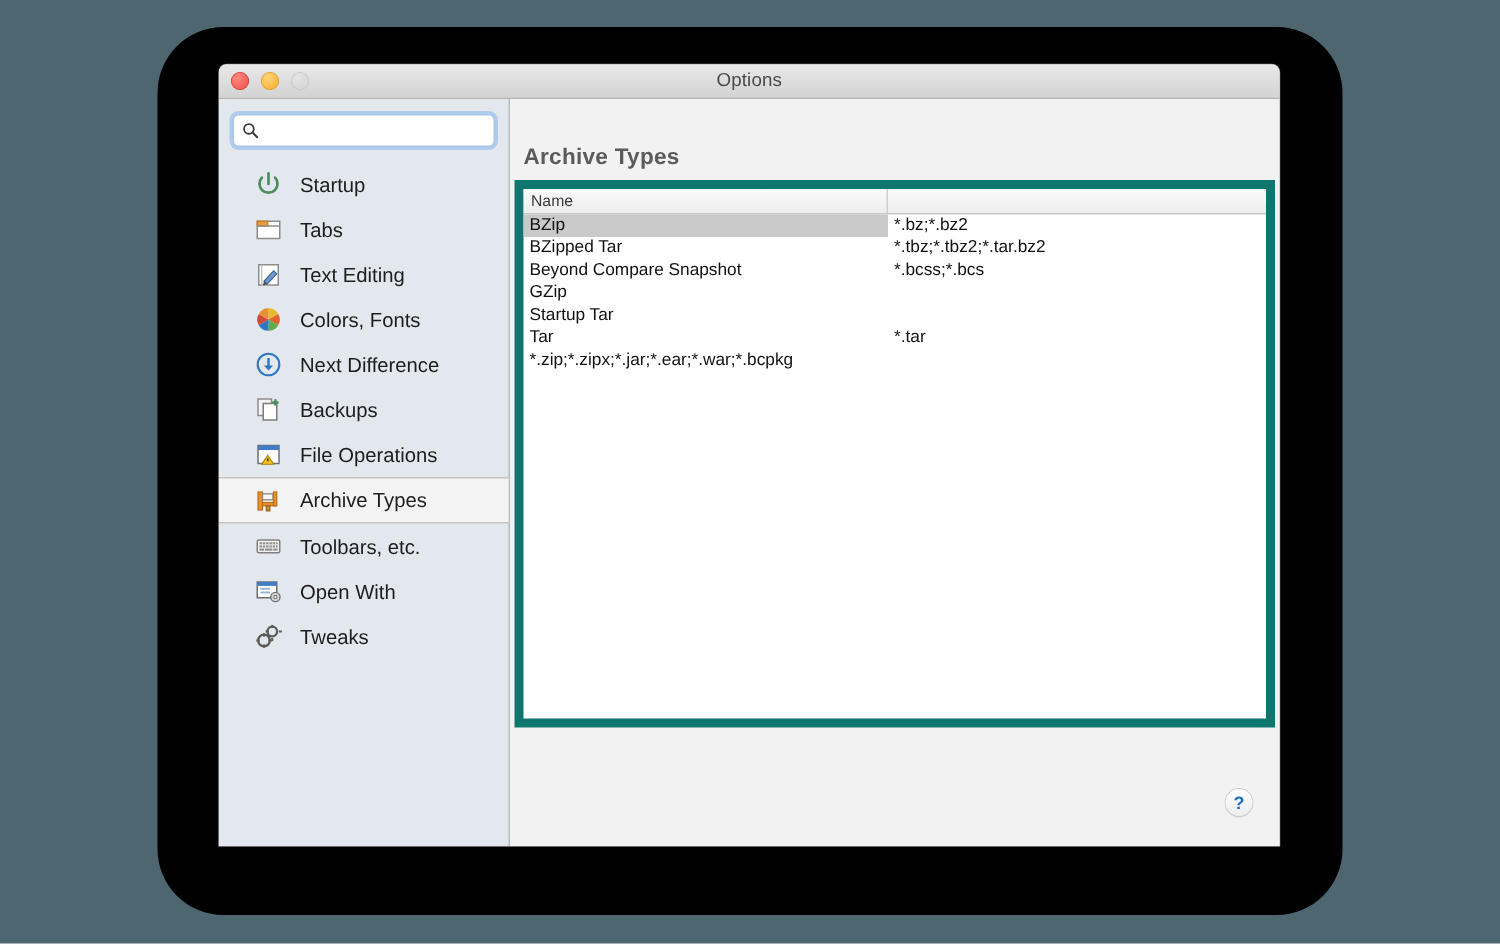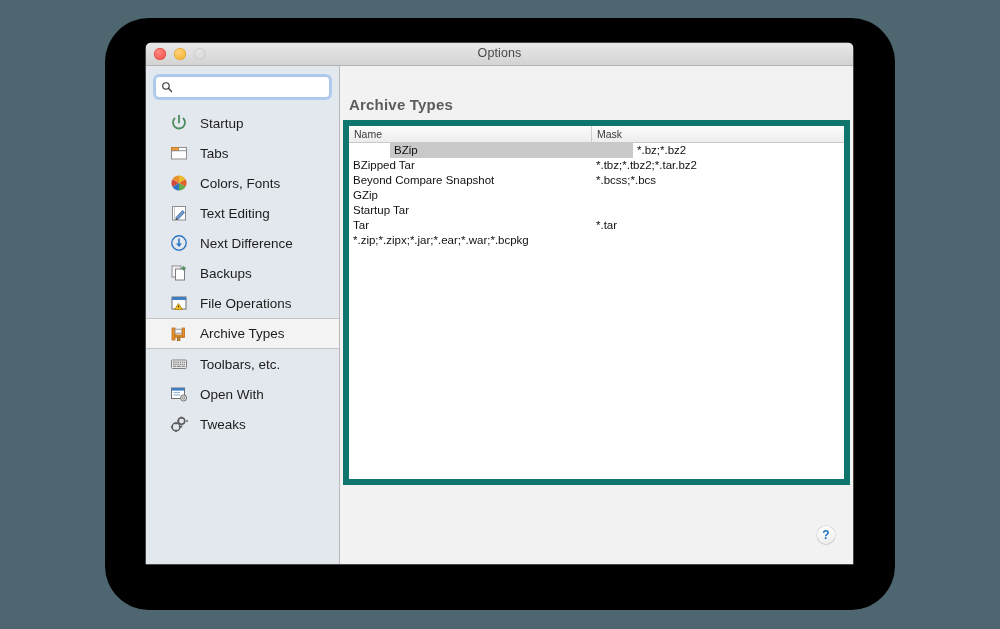--- a/index.html
+++ b/index.html
@@ -199,21 +199,20 @@
   .td {
     box-sizing: border-box;
     padding-left: 4px;
     overflow: hidden;
     white-space: nowrap;
   }
   .td.name { width: 243px; }
   .td.mask { flex: 1; }
   .trow.selected .td.name {
     background: #c9c9c9;
-    margin-left: 41px;
   }
 
   
   #help-button {
     position: absolute;
     right: 18px;
     bottom: 20px;
     width: 18px;
     height: 18px;
     border-radius: 50%;
@@ -272,40 +271,40 @@
           <svg class="nav-icon" viewBox="0 0 20 20">
             <rect x="2.5" y="4.5" width="15" height="11.5" fill="#ffffff" stroke="#8d8d8d" stroke-width="1"></rect>
             <rect x="2.5" y="4.5" width="7" height="3.2" fill="#eb9b3b" stroke="#c87c20" stroke-width="0.8"></rect>
             <line x1="2.5" y1="7.7" x2="17.5" y2="7.7" stroke="#8d8d8d" stroke-width="1"></line>
           </svg>
           <span class="nav-label">Tabs</span>
         </div>
 
         <div class="nav-item">
           <svg class="nav-icon" viewBox="0 0 20 20">
+            <rect x="3.5" y="3.5" width="13" height="13.5" fill="#ffffff" stroke="#8d8d8d" stroke-width="1"></rect>
+            <line x1="5.5" y1="3.5" x2="5.5" y2="17" stroke="#b9b9b9" stroke-width="0.8"></line>
+            <path d="M7 14.5 L13.5 7.5 L15.5 9.5 L9 16.5 Z" fill="#6e9bd0" stroke="#3f6695" stroke-width="0.8"></path>
+            <path d="M7 14.5 L9 16.5 L6.3 17.2 Z" fill="#4a4a4a"></path>
+          </svg>
+          <span class="nav-label">Text Editing</span>
+        </div>
+
+        <div class="nav-item">
+          <svg class="nav-icon" viewBox="0 0 20 20">
             <g transform="translate(10,10)">
               <path d="M0 0 L0 -7.5 A7.5 7.5 0 0 1 6.5 -3.75 Z" fill="#e8bb2e"></path>
               <path d="M0 0 L6.5 -3.75 A7.5 7.5 0 0 1 6.5 3.75 Z" fill="#e2642c"></path>
               <path d="M0 0 L6.5 3.75 A7.5 7.5 0 0 1 0 7.5 Z" fill="#5fae4e"></path>
               <path d="M0 0 L0 7.5 A7.5 7.5 0 0 1 -6.5 3.75 Z" fill="#2f76c4"></path>
               <path d="M0 0 L-6.5 3.75 A7.5 7.5 0 0 1 -6.5 -3.75 Z" fill="#d24a3c"></path>
               <path d="M0 0 L-6.5 -3.75 A7.5 7.5 0 0 1 0 -7.5 Z" fill="#e8912c"></path>
             </g>
           </svg>
           <span class="nav-label">Colors, Fonts</span>
-        </div>
-
-        <div class="nav-item">
-          <svg class="nav-icon" viewBox="0 0 20 20">
-            <rect x="3.5" y="3.5" width="13" height="13.5" fill="#ffffff" stroke="#8d8d8d" stroke-width="1"></rect>
-            <line x1="5.5" y1="3.5" x2="5.5" y2="17" stroke="#b9b9b9" stroke-width="0.8"></line>
-            <path d="M7 14.5 L13.5 7.5 L15.5 9.5 L9 16.5 Z" fill="#6e9bd0" stroke="#3f6695" stroke-width="0.8"></path>
-            <path d="M7 14.5 L9 16.5 L6.3 17.2 Z" fill="#4a4a4a"></path>
-          </svg>
-          <span class="nav-label">Text Editing</span>
         </div>
 
         <div class="nav-item">
           <svg class="nav-icon" viewBox="0 0 20 20">
             <circle cx="10" cy="10" r="7.2" fill="none" stroke="#2f76c4" stroke-width="1.4"></circle>
             <line x1="10" y1="5.6" x2="10" y2="12.4" stroke="#2f76c4" stroke-width="1.6"></line>
             <path d="M6.9 10.6 L10 14 L13.1 10.6 Z" fill="#2f76c4"></path>
           </svg>
           <span class="nav-label">Next Difference</span>
         </div>
@@ -400,21 +399,20 @@
       </div>
     </div>
 
     <div id="pane">
 
       <div id="pane-title">Archive Types</div>
 
       <div id="table">
         <div id="table-head">
           <div class="th name">Name</div>
-          <div class="th mask">Mask</div>
         </div>
 
         <div class="trow selected">
           <div class="td name">BZip</div>
           <div class="td mask">*.bz;*.bz2</div>
         </div>
         <div class="trow">
           <div class="td name">BZipped Tar</div>
           <div class="td mask">*.tbz;*.tbz2;*.tar.bz2</div>
         </div>

